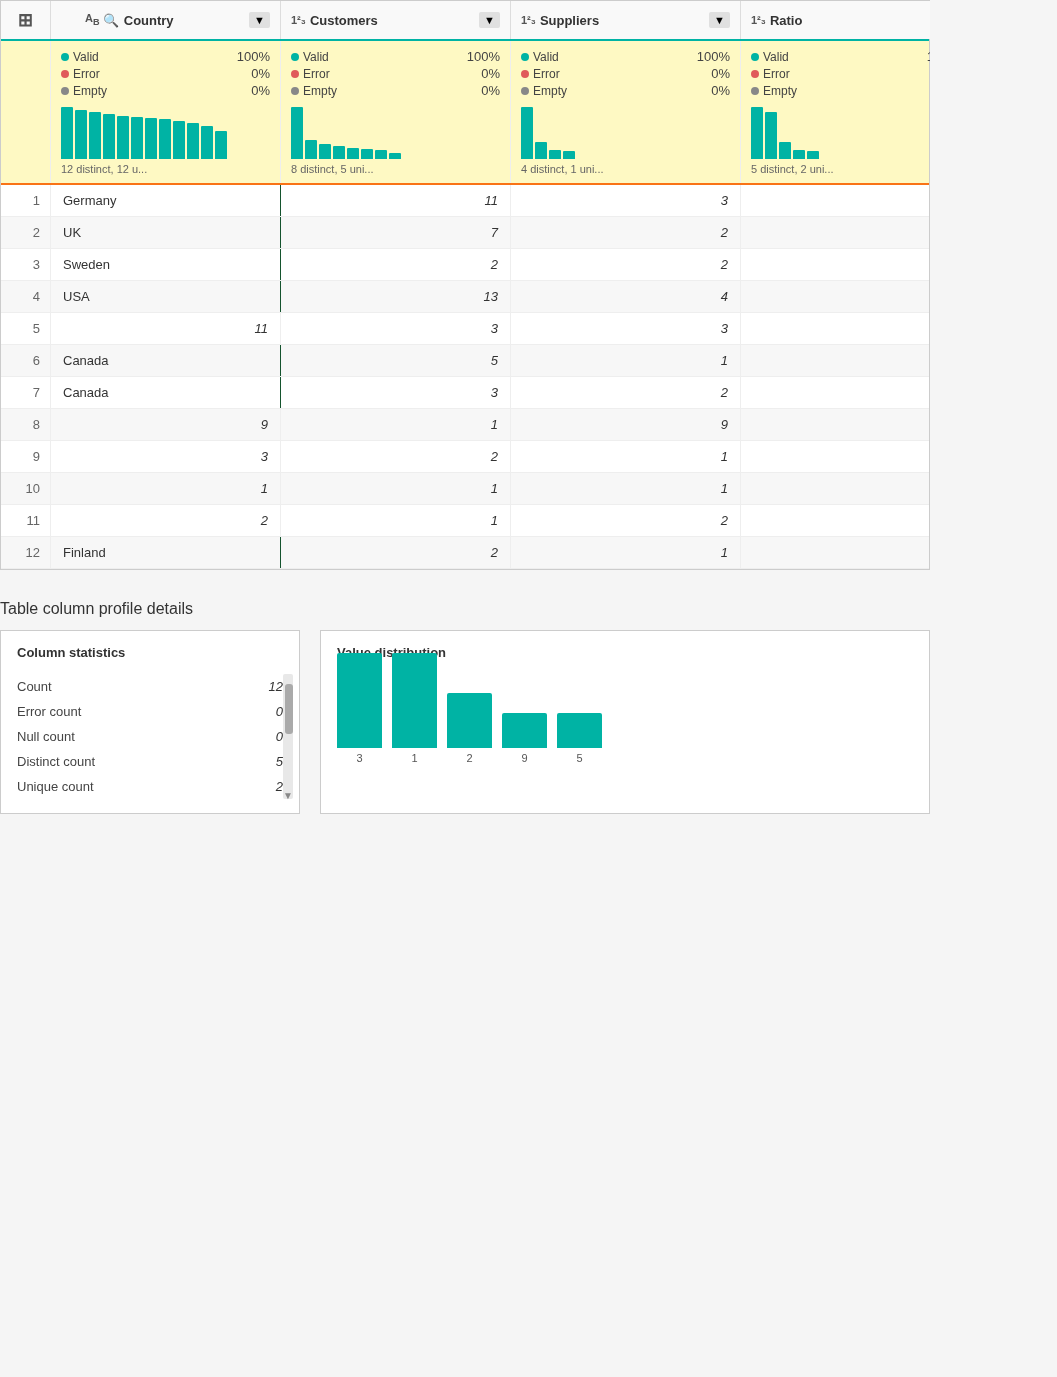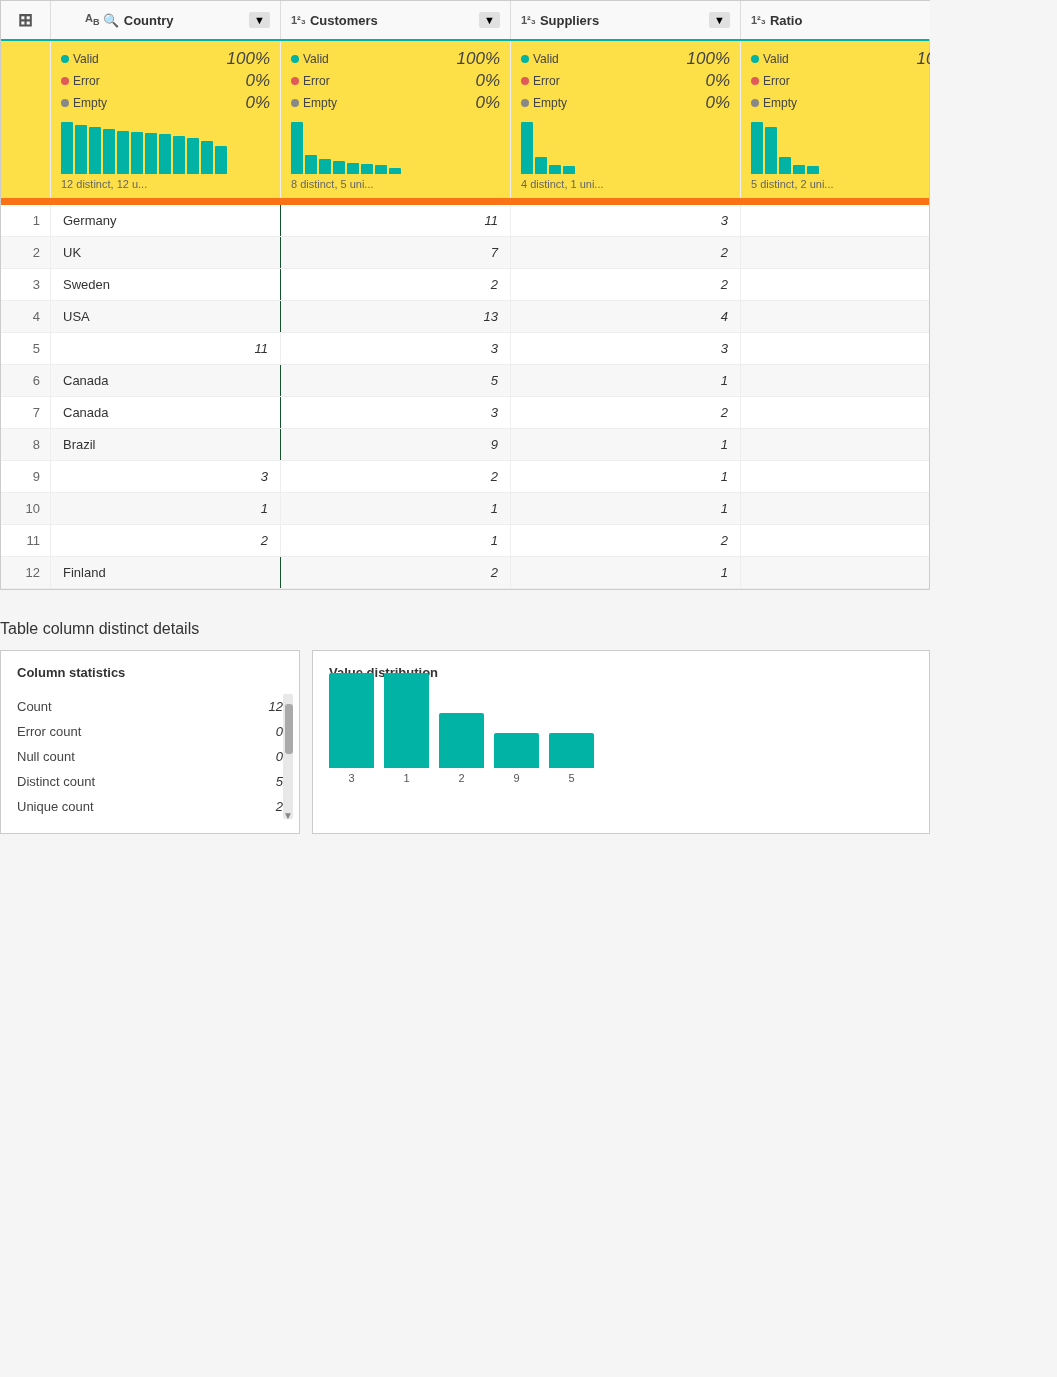--- a/index.html
+++ b/index.html
@@ -48,22 +48,22 @@
       padding: 2px 5px;
       cursor: pointer;
       font-size: 11px;
       border-radius: 2px;
     }
 
     
     .profile-row {
       display: grid;
       grid-template-columns: 50px 230px 230px 230px 230px;
-      border-bottom: 7px solid #f97316;
-      background: #fde047;
+      border-bottom: 2px solid #f97316;
+      background: #fef9c3;
     }
 
     .profile-cell {
       padding: 8px 10px;
       border-right: 1px solid #eee;
       font-size: 12px;
     }
 
     .profile-stat {
       display: flex;
@@ -77,21 +77,21 @@
       height: 8px;
       border-radius: 50%;
       display: inline-block;
     }
 
     .dot-green { background: #00b3a4; }
     .dot-red { background: #e05a5a; }
     .dot-gray { background: #888; }
 
     .stat-label { flex: 1; color: #444; }
-    .stat-value { color: #444; font-size: 17px; font-style: italic; }
+    .stat-value { color: #444; font-size: 13px; }
 
     
     .mini-chart {
       display: flex;
       align-items: flex-end;
       height: 55px;
       gap: 2px;
       margin: 6px 0 4px 0;
     }
 
@@ -154,21 +154,21 @@
 
     .bottom-title {
       font-size: 16px;
       font-weight: 400;
       color: #333;
       margin-bottom: 12px;
     }
 
     .bottom-panels {
       display: flex;
-      gap: 12px;
+      gap: 20px;
     }
 
     .stats-panel {
       border: 1px solid #ccc;
       background: #fff;
       padding: 14px 16px;
       width: 300px;
       flex-shrink: 0;
     }
 
@@ -452,21 +452,20 @@
   </div>
       <div class="data-row">
     <div class="row-num">7</div>
     <div class="row-country">Canada</div>
     <div class="row-num-val">3</div>
     <div class="row-num-val">2</div>
     <div class="row-num-val">1</div>
   </div>
       <div class="data-row">
     <div class="row-num">8</div>
-    <div class="row-country">Brazil</div>
     <div class="row-num-val">9</div>
     <div class="row-num-val">1</div>
     <div class="row-num-val">9</div>
   </div>
       <div class="data-row">
     <div class="row-num">9</div>
     <div class="row-num-val">3</div>
     <div class="row-num-val">2</div>
     <div class="row-num-val">1</div>
   </div>
@@ -486,21 +485,21 @@
     <div class="row-num">12</div>
     <div class="row-country">Finland</div>
     <div class="row-num-val">2</div>
     <div class="row-num-val">1</div>
     <div class="row-num-val">2</div>
   </div>
     </div>
 </div>
 
 <div class="bottom-section">
-  <div class="bottom-title">Table column distinct details</div>
+  <div class="bottom-title">Table column profile details</div>
   <div class="bottom-panels">
 
     <div class="stats-panel">
       <div class="stats-panel-title">Column statistics</div>
       <div class="stats-rows" id="stats-rows-container">
         <div class="stats-row">
     <span>Count</span>
     <span class="stats-val">12</span>
   </div>
           <div class="stats-row">

